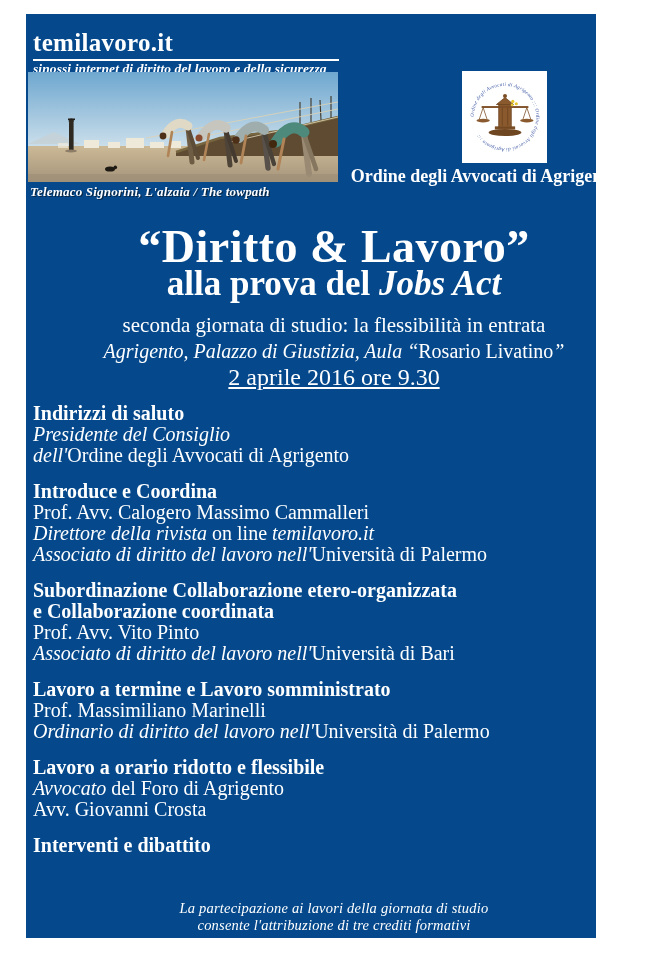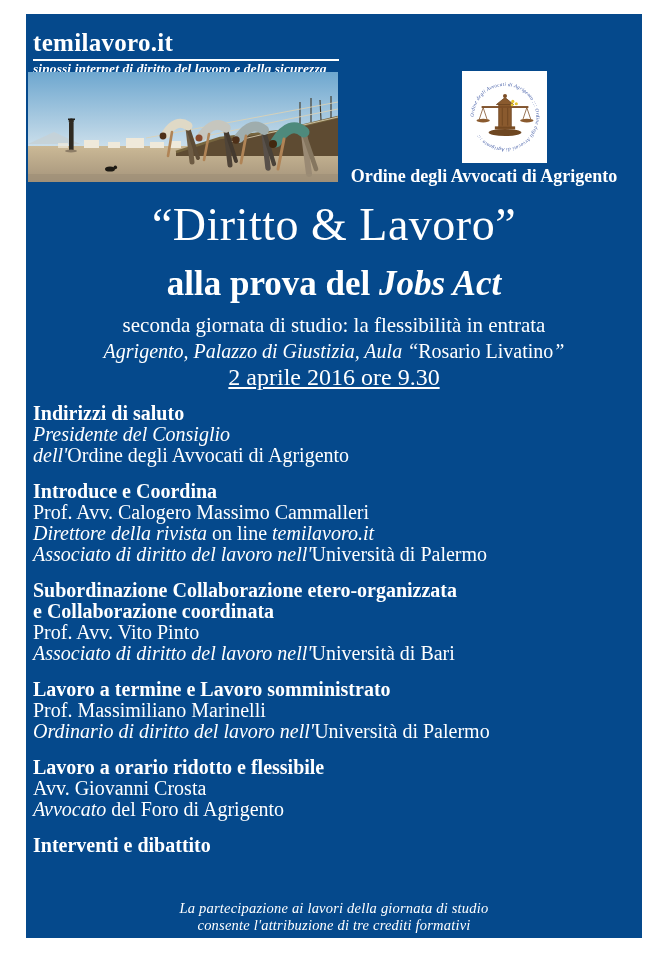--- a/index.html
+++ b/index.html
@@ -1,17 +1,17 @@
 <!DOCTYPE html>
 <html><head>
 <meta charset="utf-8">
 <style>
   html,body{margin:0;padding:0;background:#ffffff;}
   .page{
-    position:relative;width:668px;height:958px;background:#ffffff;
+    position:relative;width:596px;height:958px;background:#ffffff;
     overflow:hidden;font-family:"Liberation Serif",serif;
   }
   .poster{
     position:absolute;left:26px;top:14px;width:616px;height:924px;
     background:#05498c;color:#ffffff;
   }
   
   .masthead{
     position:absolute;left:7px;top:16px;width:306px;
     border-bottom:2px solid #ffffff;padding-bottom:3px;
@@ -31,21 +31,21 @@
   .logo-box{
     position:absolute;left:436px;top:57px;width:85px;height:92px;background:#ffffff;
     display:flex;align-items:center;justify-content:center;
   }
   .org-name{
     position:absolute;left:300px;top:152px;width:316px;text-align:center;
     font-weight:bold;font-size:18px;white-space:nowrap;
   }
   
   .centered{position:absolute;left:0;width:100%;text-align:center;}
-  .event-title{top:184px;font-size:46px;font-weight:normal;letter-spacing:.5px;}
+  .event-title{top:206px;font-size:46px;font-weight:bold;letter-spacing:.5px;}
   .event-subtitle{top:250px;font-size:35px;font-weight:bold;}
   .event-theme{top:299px;font-size:21px;}
   .event-location{top:326px;font-size:20px;}
   .event-datetime{top:350px;font-size:24px;text-decoration:underline;}
   
   .program{position:absolute;left:7px;top:389px;width:600px;font-size:20px;line-height:21px;}
   .sec{margin:0 0 15px 0;}
   .h{font-weight:bold;}
   .it{font-style:italic;}
   
@@ -138,20 +138,21 @@
 
         <line x1="276" y1="62" x2="281" y2="102" stroke="#9a8a74" stroke-width="6"></line>
         <line x1="276" y1="62" x2="288" y2="97" stroke="#85765f" stroke-width="4.6"></line>
         <path d="M276 60 Q262 48 248 70" stroke="#4e8a7c" stroke-width="11" fill="none"></path>
         <line x1="256" y1="67" x2="250" y2="97" stroke="#b08456" stroke-width="3"></line>
         <circle cx="245" cy="72" r="4" fill="#42280f"></circle>
       </g>
 
       <rect x="0" y="102" width="310" height="8" fill="#9c8d77" opacity=".6"></rect>
     </svg>
+    <div class="painting-caption">Telemaco Signorini, L'alzaia / The towpath</div>
 
     <div class="logo-box">
       <svg width="78" height="84" viewBox="0 0 100 100" aria-hidden="true">
         <circle cx="50" cy="50" r="48" fill="#ffffff"></circle>
         <defs>
           <path id="ring" d="M50,50 m-40,0 a40,40 0 1,1 80,0 a40,40 0 1,1 -80,0"></path>
         </defs>
         <text font-size="6.4" font-style="italic" fill="#3a55a2" font-family="Liberation Serif, serif" letter-spacing=".4">
           <textPath href="#ring">Ordine degli Avvocati di Agrigento ::: Ordine degli Avvocati di Agrigento :::</textPath>
         </text>
@@ -208,22 +209,22 @@
       </div>
 
       <div class="sec">
         <div class="h">Lavoro a termine e Lavoro somministrato</div>
         <div>Prof. Massimiliano Marinelli</div>
         <div><span class="it">Ordinario di diritto del lavoro nell'</span><span>Università di Palermo</span></div>
       </div>
 
       <div class="sec">
         <div class="h">Lavoro a orario ridotto e flessibile</div>
+        <div><span class="it">Avvocato</span><span> del Foro di Agrigento</span></div>
         <div>Avv. Giovanni Crosta</div>
-        <div><span class="it">Avvocato</span><span> del Foro di Agrigento</span></div>
       </div>
 
       <div class="sec">
         <div class="h">Interventi e dibattito</div>
       </div>
 
     </div>
 
     <div class="footer">
       <div>La partecipazione ai lavori della giornata di studio</div>

